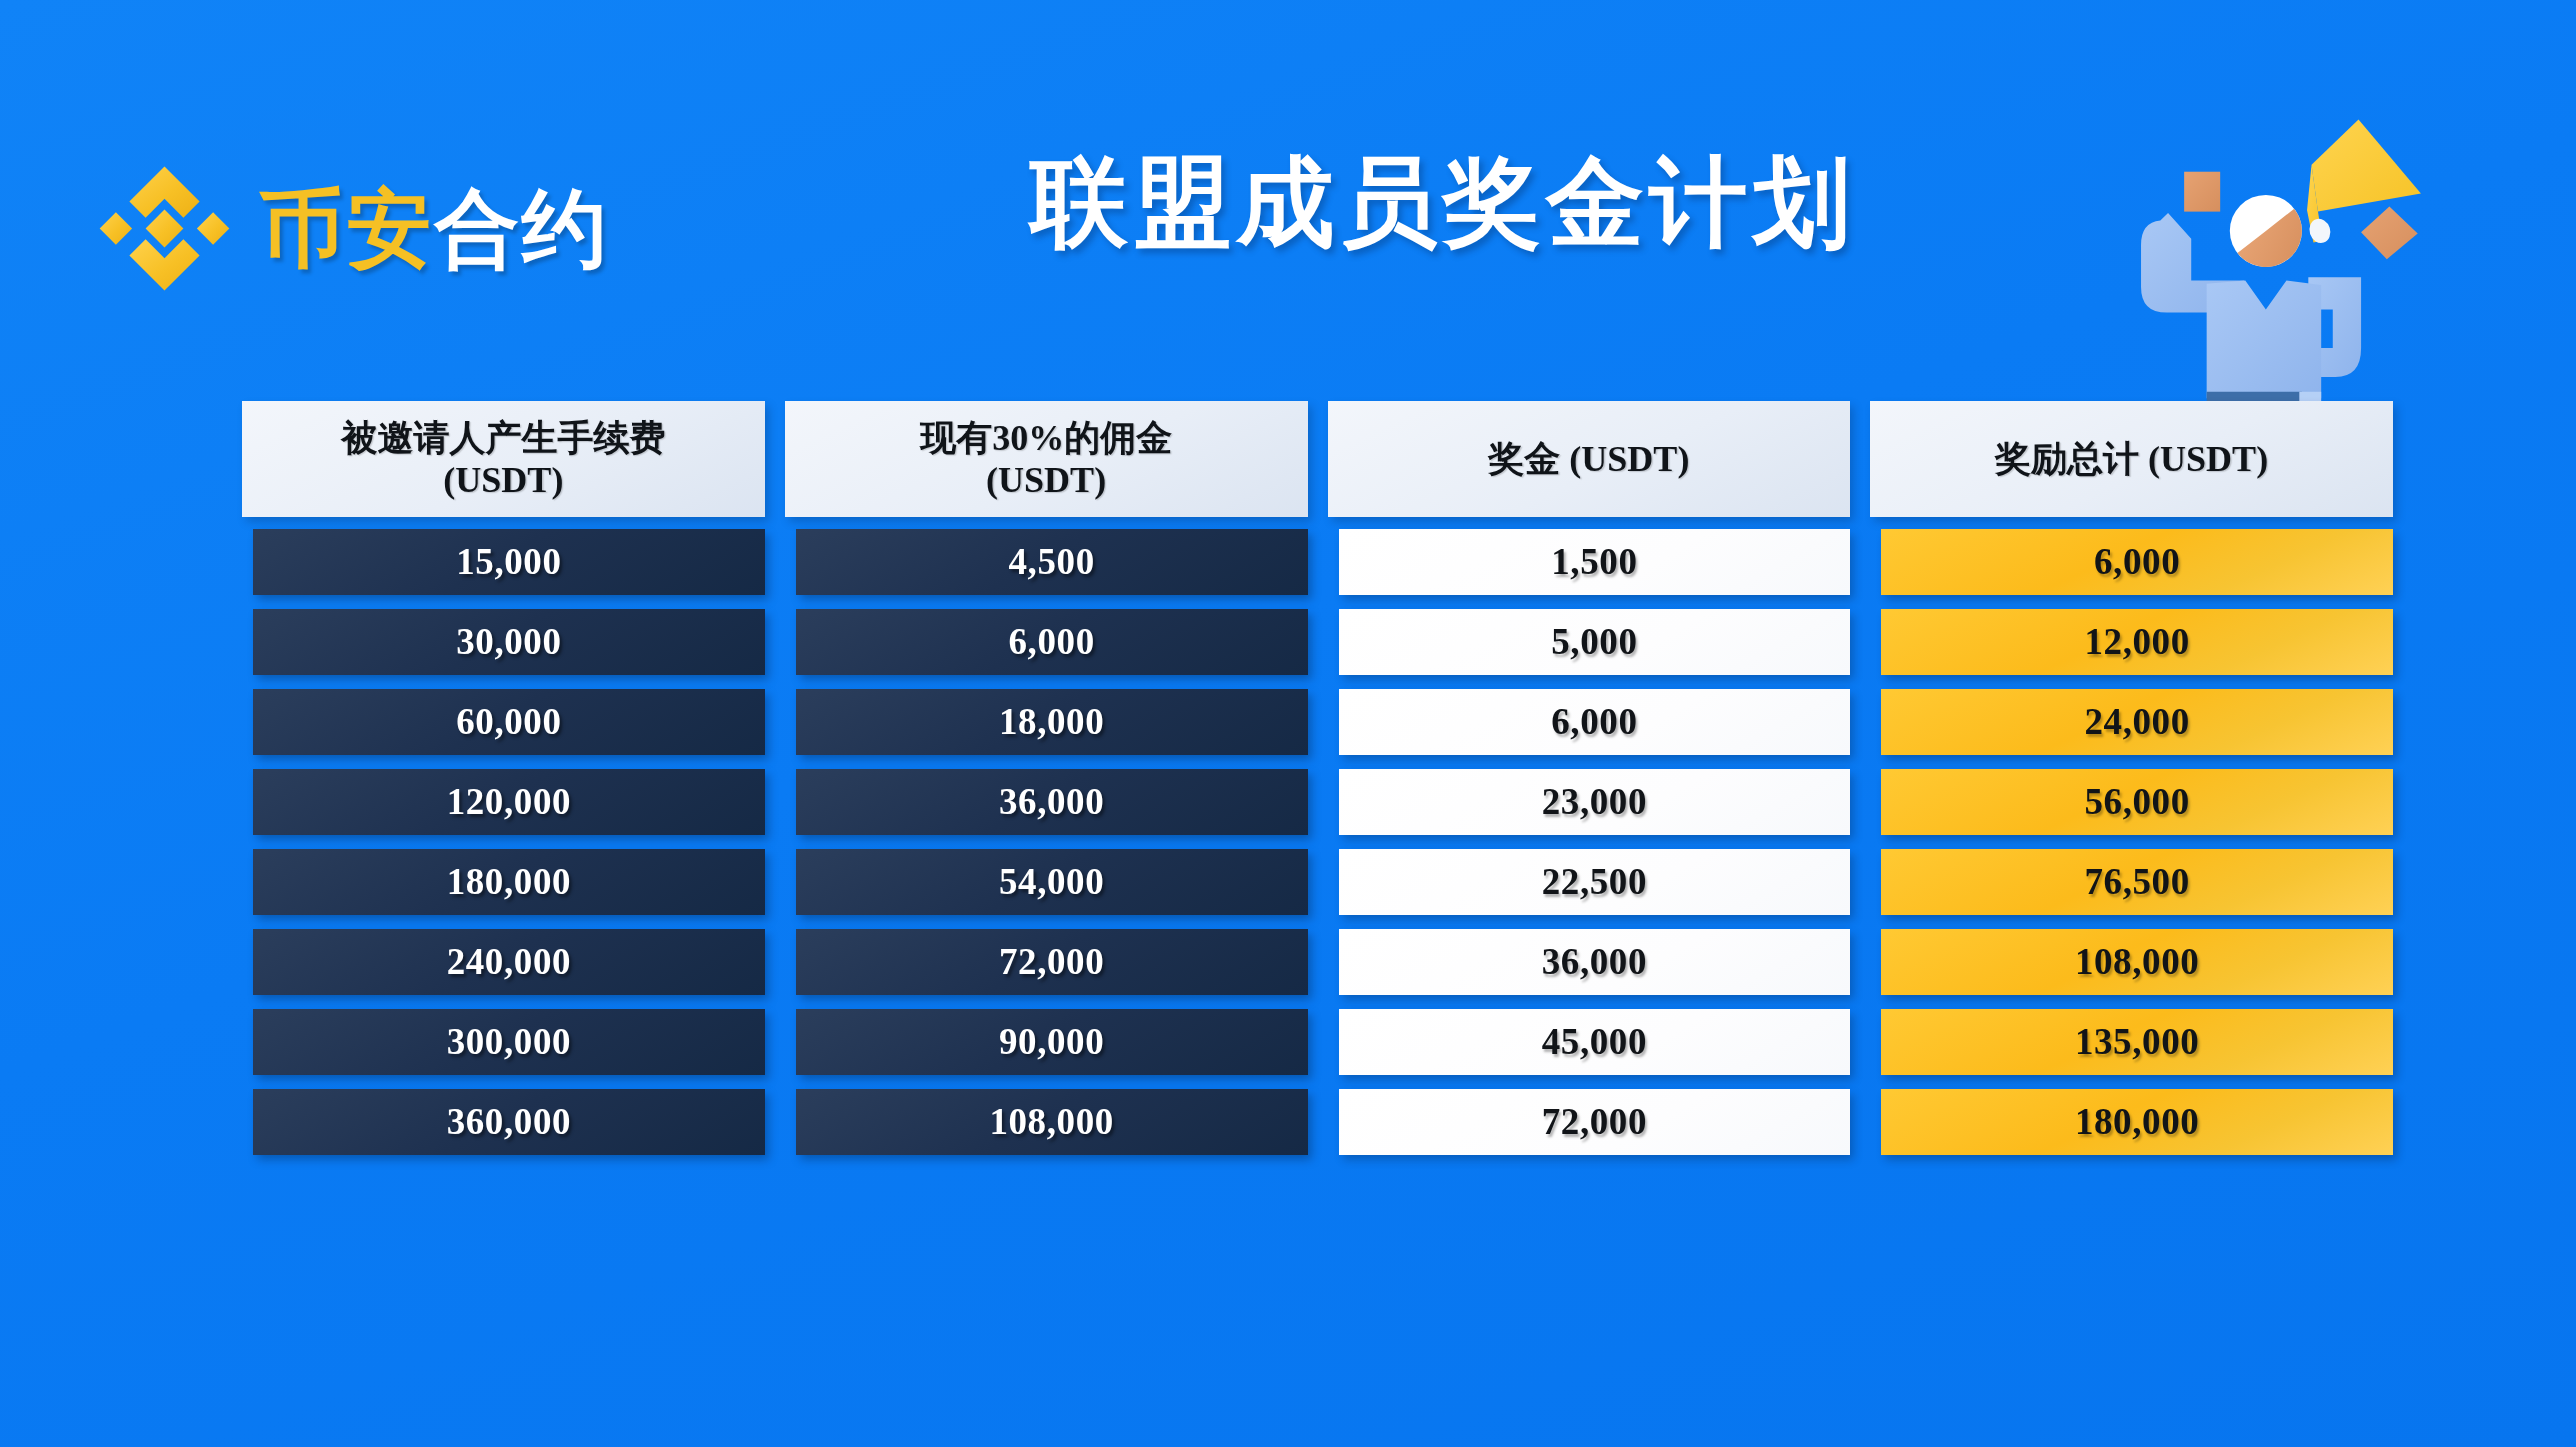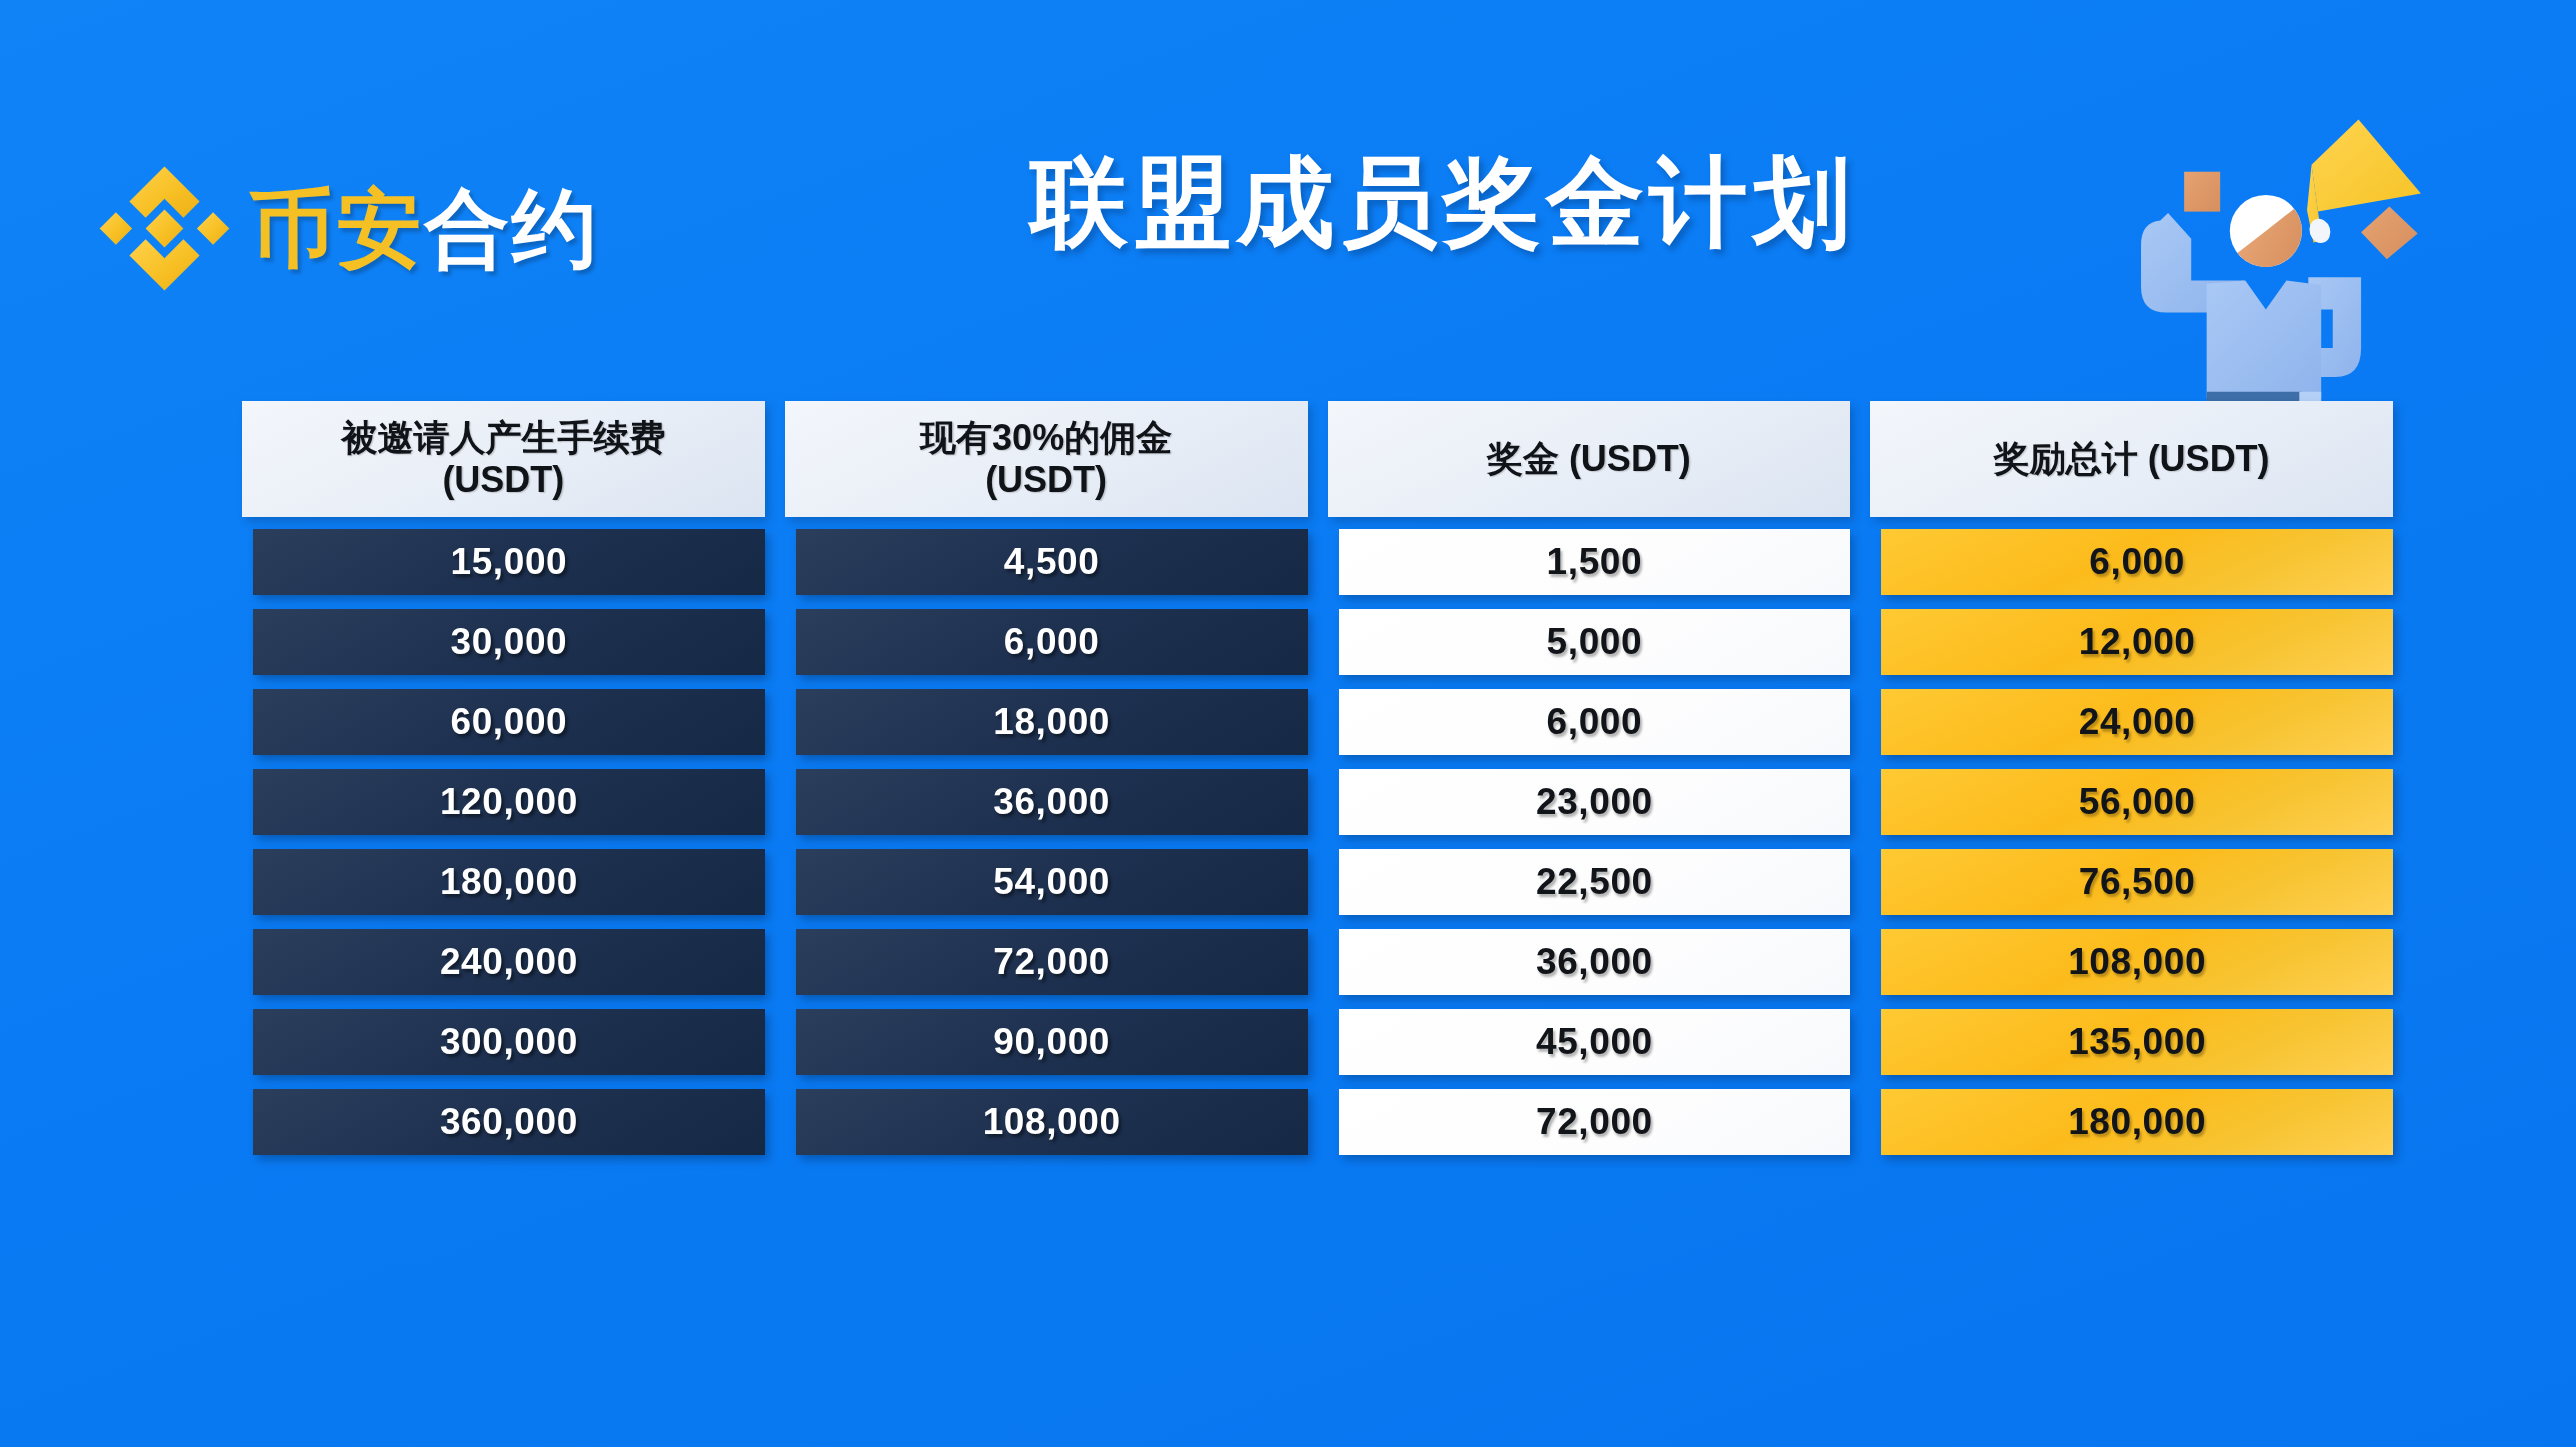--- a/index.html
+++ b/index.html
@@ -33,21 +33,21 @@
     z-index: 5;
   }
 
   
   .logo-block {
     position: absolute;
     left: 97px;
     top: 161px;
     display: flex;
     align-items: center;
-    gap: 17px;
+    gap: 27px;
   }
 
   .binance-mark {
     width: 135px;
     height: 135px;
     position: relative;
     flex: 0 0 auto;
   }
   .binance-mark svg { display: block; width: 135px; height: 135px; }
 
@@ -92,20 +92,21 @@
     left: 242px;
     top: 401px;
     width: 2151px;
     z-index: 5;
   }
 
   .row {
     display: flex;
     gap: 20px;
     margin-bottom: 14px;
+    font-family: Liberation Serif, serif;
   }
   .row:last-child { margin-bottom: 0; justify-content: center; }
 
   .cell {
     flex: 1 1 0;
     display: flex;
     align-items: center;
     justify-content: center;
     text-align: center;
   }

